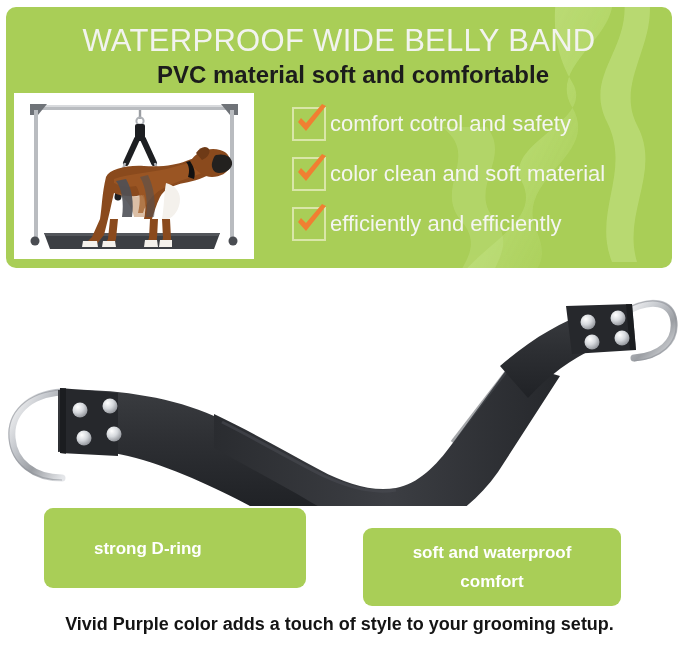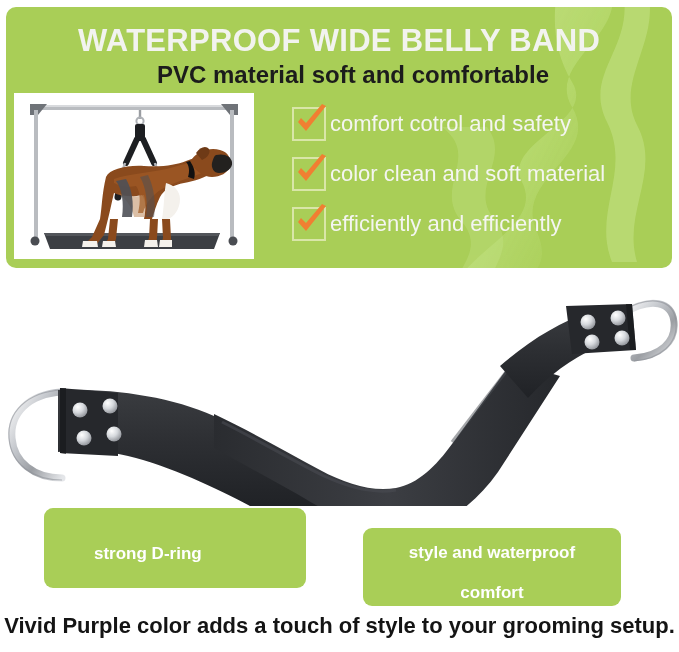--- a/index.html
+++ b/index.html
@@ -21,21 +21,21 @@
   }
   
   .smoke{position:absolute;right:-10px;top:-20px;width:260px;height:300px;opacity:.85;pointer-events:none;}
   .smoke2{position:absolute;right:40px;top:120px;width:200px;height:180px;opacity:.7;pointer-events:none;}
 
   .title{
     position:absolute;left:0;right:0;top:18px;
     text-align:center;
     color:#f2f3ef;
     font-size:31px;
-    font-weight:bold;
+    font-weight:normal;
     letter-spacing:.3px;
     line-height:1;
     white-space:nowrap;
   }
   .subtitle{
     position:absolute;left:0;right:0;top:56px;
     text-align:center;
     color:#1c1c1c;
     font-size:24px;
     font-weight:bold;
@@ -96,28 +96,28 @@
   }
   .label-left{
     left:44px;top:508px;width:262px;height:80px;
     padding-left:50px;
     align-items:flex-start;
   }
   .label-right{
     left:363px;top:528px;width:258px;height:78px;
     align-items:center;
   }
-  .label-line{line-height:1;padding:6px 0;white-space:nowrap;margin-top:11px;}
+  .label-line{line-height:1;padding:6px 0;white-space:nowrap;}
 
   
   .caption{
     position:absolute;left:0;right:0;top:615px;
     text-align:center;
     color:#141414;
-    font-size:22px;
+    font-size:18px;
     font-weight:bold;
     white-space:nowrap;
     line-height:1;
   }
 </style>
 </head>
 <body>
 
 <div class="stage">
 
@@ -335,19 +335,19 @@
         <circle cx="622" cy="72" r="7.5" fill="url(#rivet)"></circle>
       </g>
     </svg>
   </div>
 
   <div class="label-box label-left">
     <span class="label-line">strong D-ring</span>
   </div>
 
   <div class="label-box label-right">
-    <span class="label-line">style and waterproof</span>
+    <span class="label-line">soft and waterproof</span>
     <span class="label-line">comfort</span>
   </div>
 
   <div class="caption">Vivid Purple color adds a touch of style to your grooming setup.</div>
 
 </div>
 
 </body></html>

